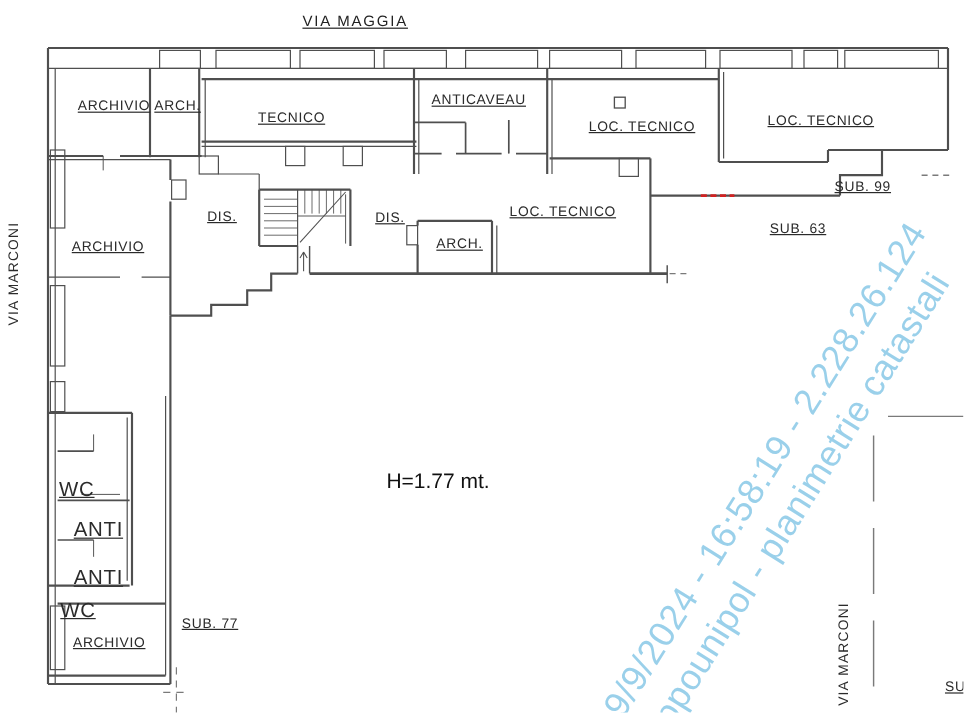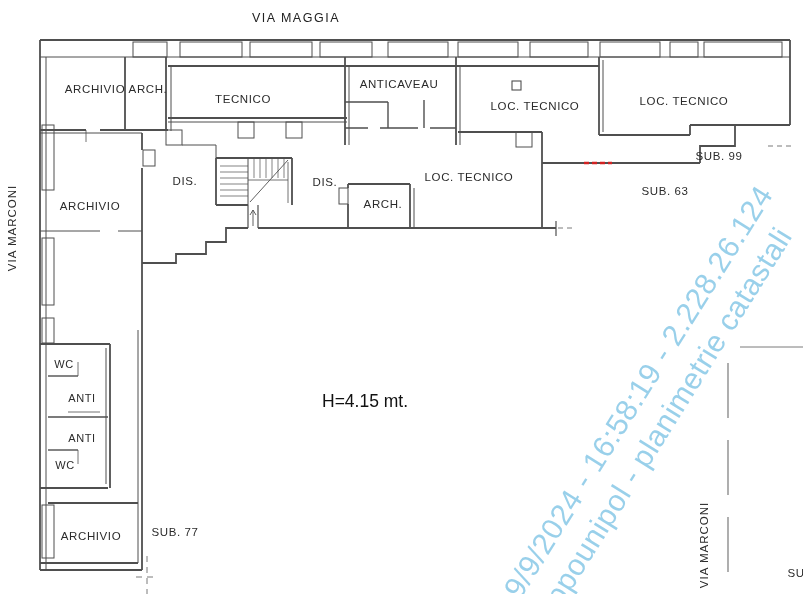--- a/index.html
+++ b/index.html
@@ -5,22 +5,23 @@
   html,body{margin:0;padding:0;background:#ffffff;}
   .stage{
     position:relative;width:803px;height:594px;background:#ffffff;
     overflow:hidden;font-family:"Liberation Sans",sans-serif;
   }
   .plan-svg{position:absolute;left:0;top:0;}
   .lbl{
     position:absolute;transform:translate(-50%,-50%);
     font-size:11.5px;color:#2b2b2b;letter-spacing:.6px;white-space:nowrap;
     font-family:"Liberation Sans",sans-serif;
+    text-decoration:underline;
   }
-  .lbl.small{font-size:11px;}
+  .lbl.small{font-size:17px;margin-top:44px;}
   .street-top{font-size:12.5px;letter-spacing:1.5px;color:#222;}
   .street-vert{
     position:absolute;transform:translate(-50%,-50%) rotate(-90deg);
     font-size:11.5px;letter-spacing:1px;color:#2b2b2b;white-space:nowrap;
     font-family:"Liberation Sans",sans-serif;
   }
   .plan-title{
     position:absolute;left:322px;top:344px;font-size:27px;color:#111;
     letter-spacing:.5px;white-space:nowrap;
   }
@@ -174,23 +175,23 @@
   <div class="lbl" style="left:90px;top:206px;">ARCHIVIO</div>
   <div class="lbl" style="left:185px;top:181px;">DIS.</div>
   <div class="lbl" style="left:325px;top:182px;">DIS.</div>
   <div class="lbl" style="left:383px;top:204px;">ARCH.</div>
   <div class="lbl small" style="left:64px;top:364px;">WC</div>
   <div class="lbl small" style="left:82px;top:398px;">ANTI</div>
   <div class="lbl small" style="left:82px;top:438px;">ANTI</div>
   <div class="lbl small" style="left:65px;top:465px;">WC</div>
   <div class="lbl" style="left:91px;top:536px;">ARCHIVIO</div>
 
-  <div class="lbl" style="left:175px;top:532px;">SUB. 77</div>
+  <div class="lbl" style="left:175px;top:520px;">SUB. 77</div>
   <div class="lbl" style="left:776px;top:573px;margin-left:35px;">SUB. 92</div>
   <div class="lbl" style="left:665px;top:191px;">SUB. 63</div>
   <div class="lbl" style="left:719px;top:156px;">SUB. 99</div>
 
-  <div class="plan-height">H=4.15 mt.</div>
+  <div class="plan-height">H=1.77 mt.</div>
 
   <div class="wm wm1" style="color:#8ccae8;">9/9/2024 - 16:58:19 - 2.228.26.124</div>
   <div class="wm wm2" style="color:#8ccae8;">ggruppounipol - planimetrie catastali</div>
 
 </div>
 
 </body></html>

